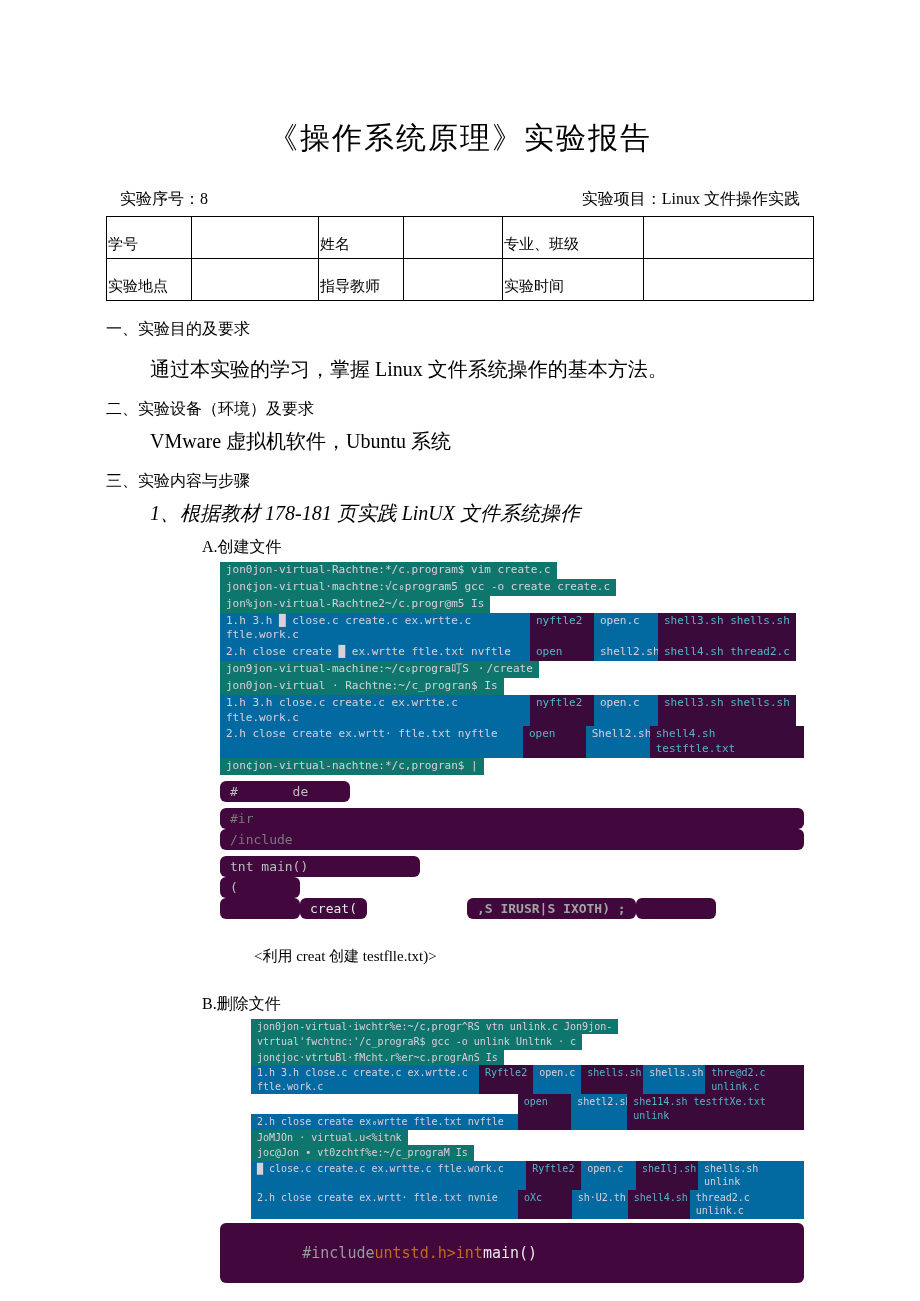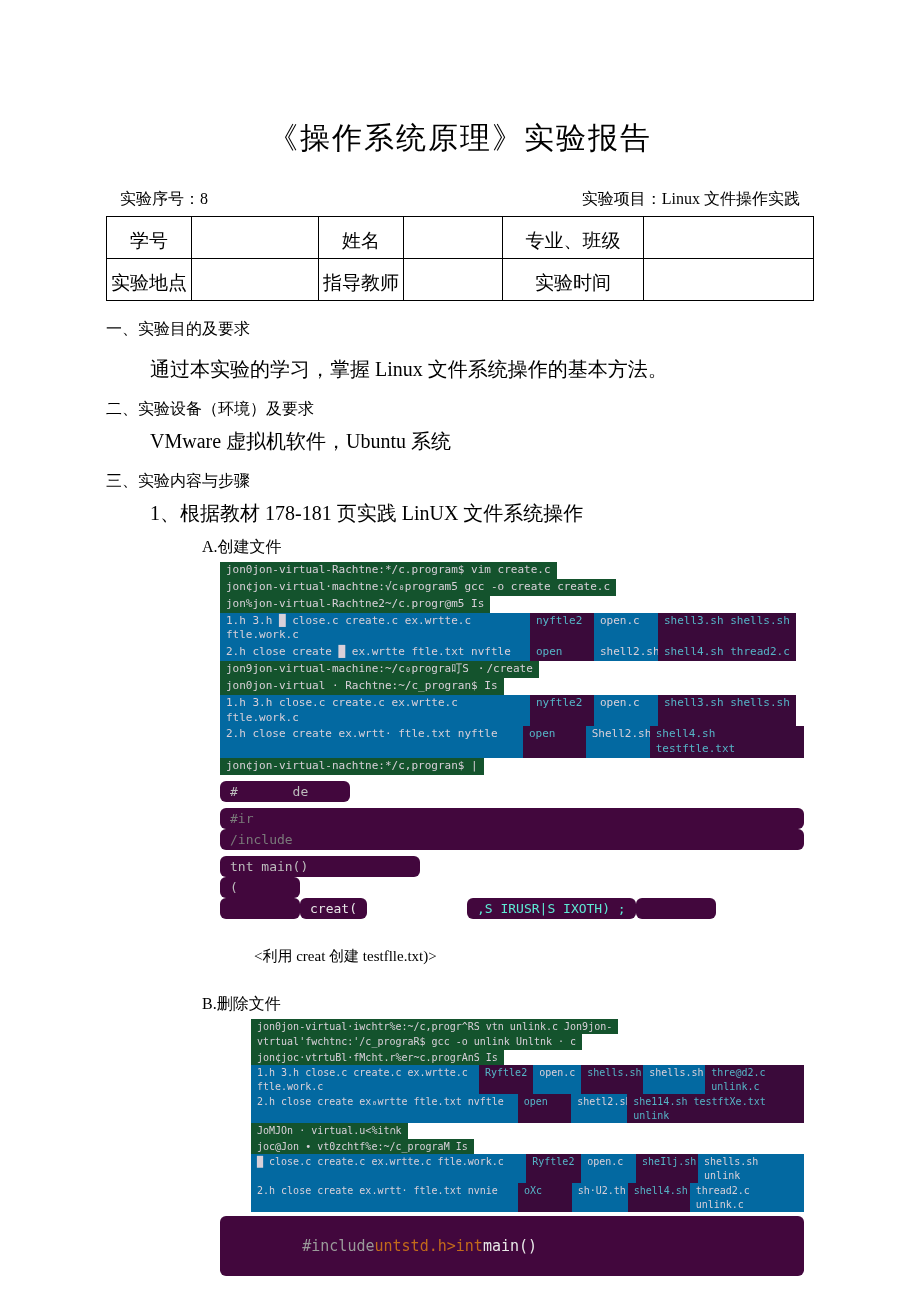--- a/index.html
+++ b/index.html
@@ -27,22 +27,22 @@
     margin: 0 14px 6px 14px;
   }
   table.info {
     border-collapse: collapse;
     width: 100%;
     margin: 0 0 18px 0;
   }
   table.info td {
     border: 1px solid #000;
     height: 36px;
-    font-size: 19px;
-    text-align: center;
+    font-size: 15px;
+    text-align: left;
     vertical-align: bottom;
     padding-bottom: 4px;
   }
   .sect {
     font-size: 16px;
     margin: 12px 0 8px 0;
   }
   .body-text {
     font-size: 20px;
     margin-left: 44px;
@@ -50,21 +50,21 @@
   }
   .indent2 { margin-left: 96px; font-size: 16px; margin-top: 4px; margin-bottom: 4px; }
   .term-block {
     margin-left: 114px;
     margin-right: 10px;
     font-family: Menlo, Consolas, monospace;
     font-size: 11px;
     line-height: 1.35;
   }
   .tline {
-    background: #14532d;
+    background: #0f766e;
     color: #d9d0d9;
     padding: 1px 6px;
     white-space: nowrap;
     display: inline-block;
   }
   .row { display: flex; align-items: stretch; }
   .row .cell { padding: 1px 6px; }
   .bg  { background: #0369a1; color: #d9d0d9; }
   .cyancol { background: #3a0a3a; color: #55b5c7; }
   .codeblock {
@@ -125,21 +125,21 @@
   </tbody>
     </table>
 
   <div class="sect">一、实验目的及要求</div>
   <div class="body-text" style="margin-top:16px;margin-bottom:16px;">通过本实验的学习，掌握 Linux 文件系统操作的基本方法。</div>
 
   <div class="sect">二、实验设备（环境）及要求</div>
   <div class="body-text" style="margin-left:44px;">VMware 虚拟机软件，Ubuntu 系统</div>
 
   <div class="sect" style="margin-top:16px;">三、实验内容与步骤</div>
-  <div class="body-text" style="">1、根据教材 178-181 页实践 LinUX 文件系统操作</div>
+  <div class="body-text" style="font-style:italic;">1、根据教材 178-181 页实践 LinUX 文件系统操作</div>
 
   <div class="indent2">A.创建文件</div>
 
   <div class="term-block">
     <div><span class="tline">jon0jon-virtual-Rachtne:*/c.program$ vim create.c</span></div>
     <div><span class="tline">jon¢jon-virtual·machtne:√c₀program5 gcc -o create create.c</span></div>
     <div><span class="tline">jon%jon-virtual-Rachtne2~/c.progr@m5 Is</span></div>
     <div class="row">
       <span class="cell bg" style="width:298px;">1.h 3.h █ close.c create.c ex.wrtte.c ftle.work.c</span>
       <span class="cell cyancol" style="width:52px;">nyftle2</span>
@@ -184,21 +184,21 @@
     <div class="code-row">
         <span class="code-seg seg-purple" style="width:180px;color:#bdbdbd;">tnt main()</span>
       </div>
     <div class="code-row">
         <span class="code-seg seg-purple" style="width:60px;">(</span>
       </div>
     <div class="code-row">
       <span class="code-seg seg-purple" style="width:60px;"></span>
       <span class="code-seg seg-purple" style="color:#e8e8e8;">creat(</span>
       <span style="width:100px;"></span>
-      <span class="code-seg seg-purple" style="color:#5eead4;">,S IRUSR|S IXOTH) ;</span>
+      <span class="code-seg seg-purple" style="color:#a3a3a3;font-weight:bold;">,S IRUSR|S IXOTH) ;</span>
       <span class="code-seg seg-purple" style="width:60px;"></span>
     </div>
   </div>
 
   <div class="caption">&lt;利用 creat 创建 testflle.txt)&gt;</div>
 
   <div class="indent2" style="margin-top:26px;">B.删除文件</div>
 
   <div class="term-block" style="font-size:10px;padding-left:31px;">
     <div><span class="tline">jon0jon-virtual·iwchtr%e:~/c,progr^RS vtn unlink.c Jon9jon-</span></div>
@@ -206,21 +206,21 @@
     <div><span class="tline">jon¢joc·vtrtuВl·fMcht.r%er~c.progrAnS Is</span></div>
     <div class="row">
       <span class="cell bg" style="width:270px;">1.h  3.h  close.c  create.c  ex.wrtte.c    ftle.work.c</span>
       <span class="cell cyancol" style="width:44px;">Ryftle2</span>
       <span class="cell bg" style="width:44px;">open.c</span>
       <span class="cell cyancol" style="width:50px;">shells.sh</span>
       <span class="cell bg" style="width:50px;">shells.sh</span>
       <span class="cell cyancol">thre@d2.c unlink.c</span>
     </div>
     <div class="row">
-      <span class="cell bg" style="width:270px;">2.h  close create  ex₀wrtte   ftle.txt      nvftle</span>
+      <span class="cell bg" style="width:270px;margin-top:20px;">2.h  close create  ex₀wrtte   ftle.txt      nvftle</span>
       <span class="cell cyancol" style="width:44px;">open</span>
       <span class="cell bg" style="width:44px;">shetl2.sh</span>
       <span class="cell cyancol">she114.sh  testftXe.txt unlink</span>
     </div>
     <div><span class="tline">JoMJOn · virtual.u&lt;%it∩k</span></div>
     <div><span class="tline">joc@Jon • vt0zchtf%e:~/c_prograM Is</span></div>
     <div class="row">
       <span class="cell bg" style="width:270px;">    █ close.c create.c ex.wrtte.c ftle.work.c</span>
       <span class="cell cyancol" style="width:44px;">Ryftle2</span>
       <span class="cell bg" style="width:44px;">open.c</span>

